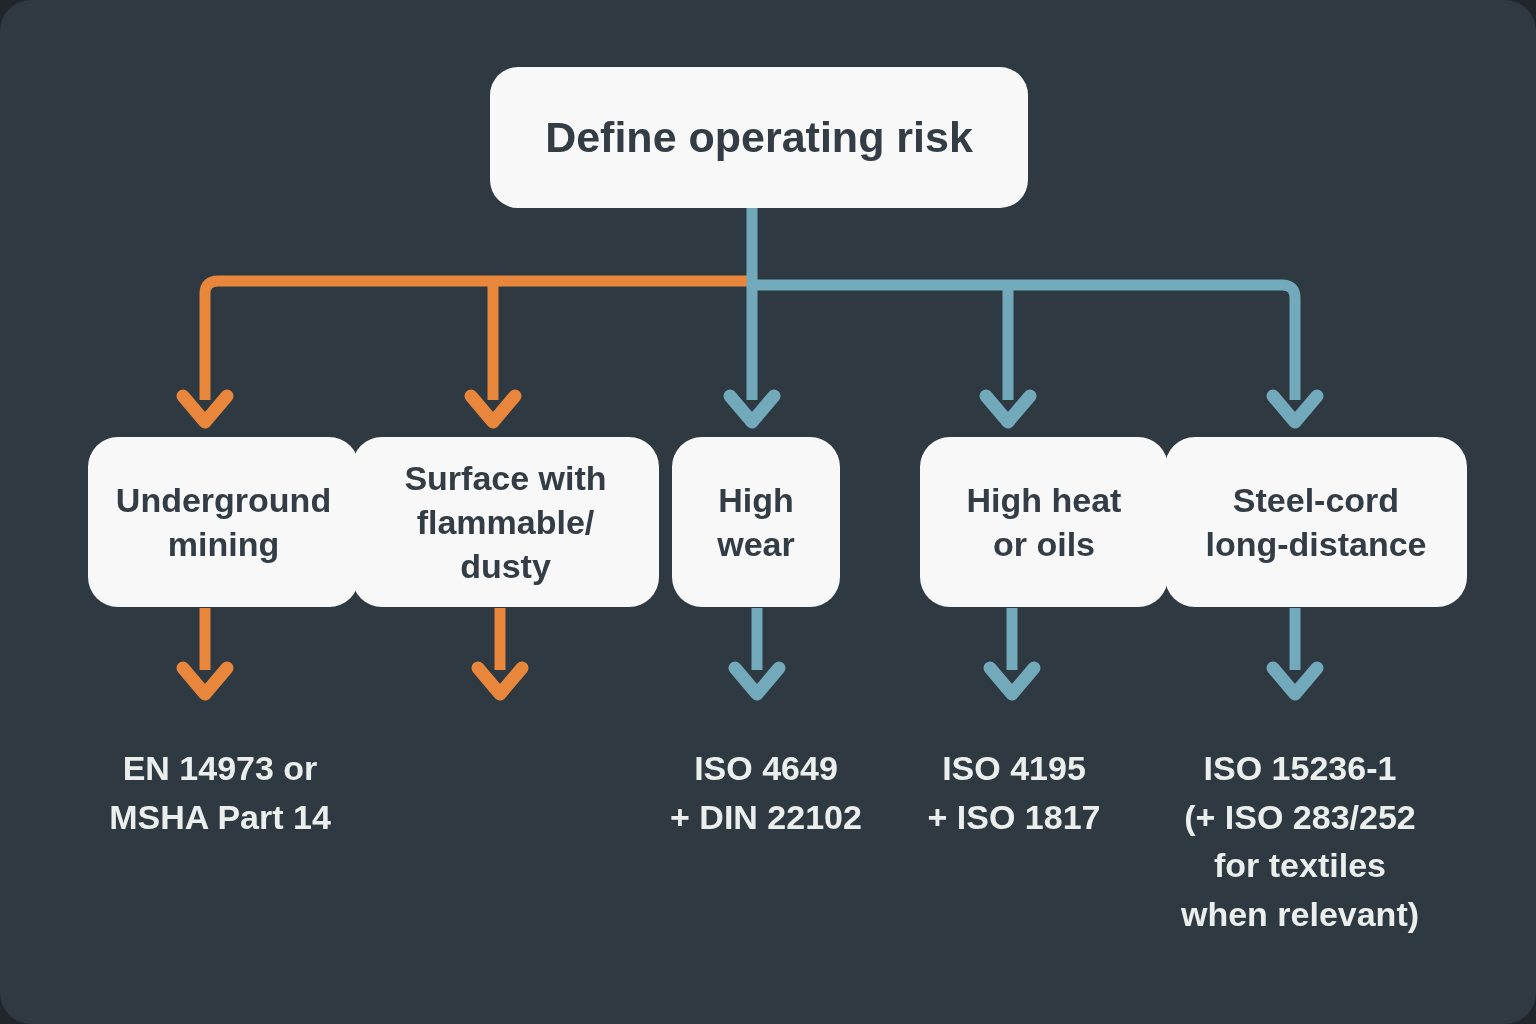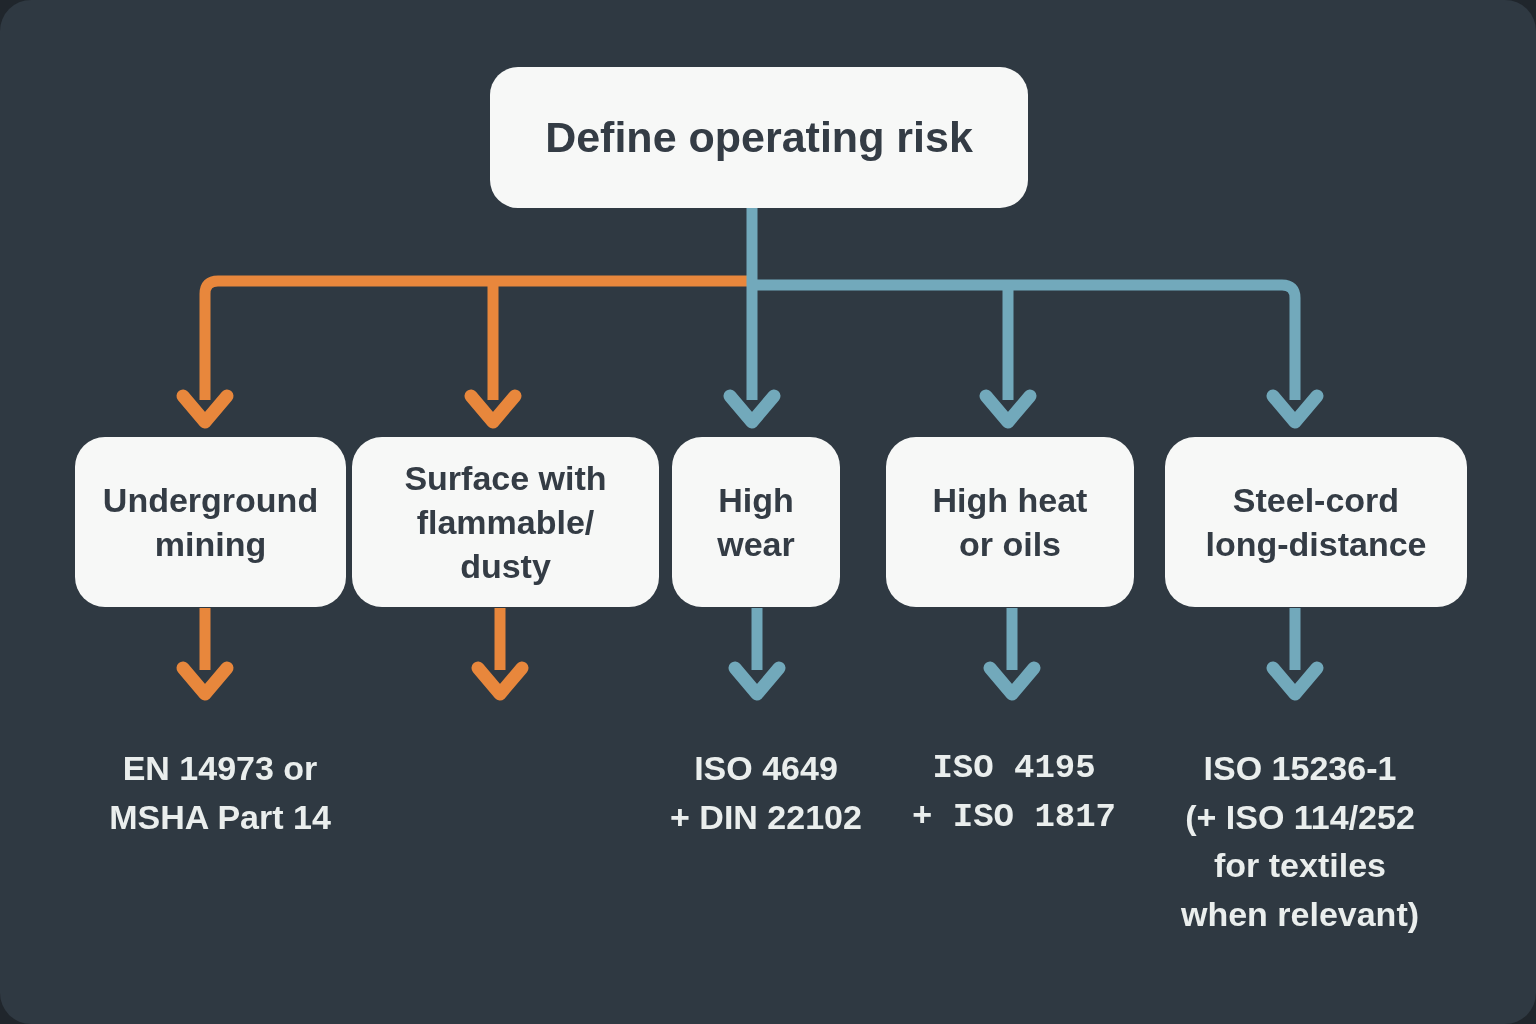--- a/index.html
+++ b/index.html
@@ -59,41 +59,41 @@
     width: 538px;
     height: 141px;
     font-size: 43px;
     border-radius: 28px;
   }
   .node.branch {
     top: 437px;
     height: 170px;
     font-size: 34px;
   }
-  .node.n0 { left: 75px;   width: 271px; }
+  .node.n0 { left: 88px;   width: 271px; }
   .node.n1 { left: 352px;  width: 307px; }
   .node.n2 { left: 672px;  width: 168px; }
-  .node.n3 { left: 886px;  width: 248px; }
+  .node.n3 { left: 920px;  width: 248px; }
   .node.n4 { left: 1165px; width: 302px; }
   .standards {
     position: absolute;
     top: 720px;
     width: 380px;
     color: var(--label-text, #EAEEED);
     font-size: 34px;
     font-weight: 700;
     line-height: 1.43;
     text-align: center;
     white-space: pre-line;
     margin-top: 24px;
   }
   .standards.s0 { left: 30px; }
   .standards.s1 { left: 310px; }
   .standards.s2 { left: 576px; }
-  .standards.s3 { left: 824px; font-family: Liberation Mono, monospace; }
+  .standards.s3 { left: 824px; }
   .standards.s4 { left: 1110px; }
 </style>
 </head>
 <body>
 
 <div class="stage">
 
   <svg class="connectors" viewBox="0 0 1536 1024" aria-hidden="true">
 
     <path class="line orange" d="M752 281 H 218 Q 205 281 205 294 V 400"></path>
@@ -149,17 +149,17 @@
 long-distance</span>
   </div>
 
   <div class="standards s0">EN 14973 or
 MSHA Part 14</div>
   <div class="standards s2">ISO 4649
 + DIN 22102</div>
   <div class="standards s3">ISO 4195
 + ISO 1817</div>
   <div class="standards s4">ISO 15236-1
-(+ ISO 114/252
+(+ ISO 283/252
 for textiles
 when relevant)</div>
 
 </div>
 
 </body></html>

